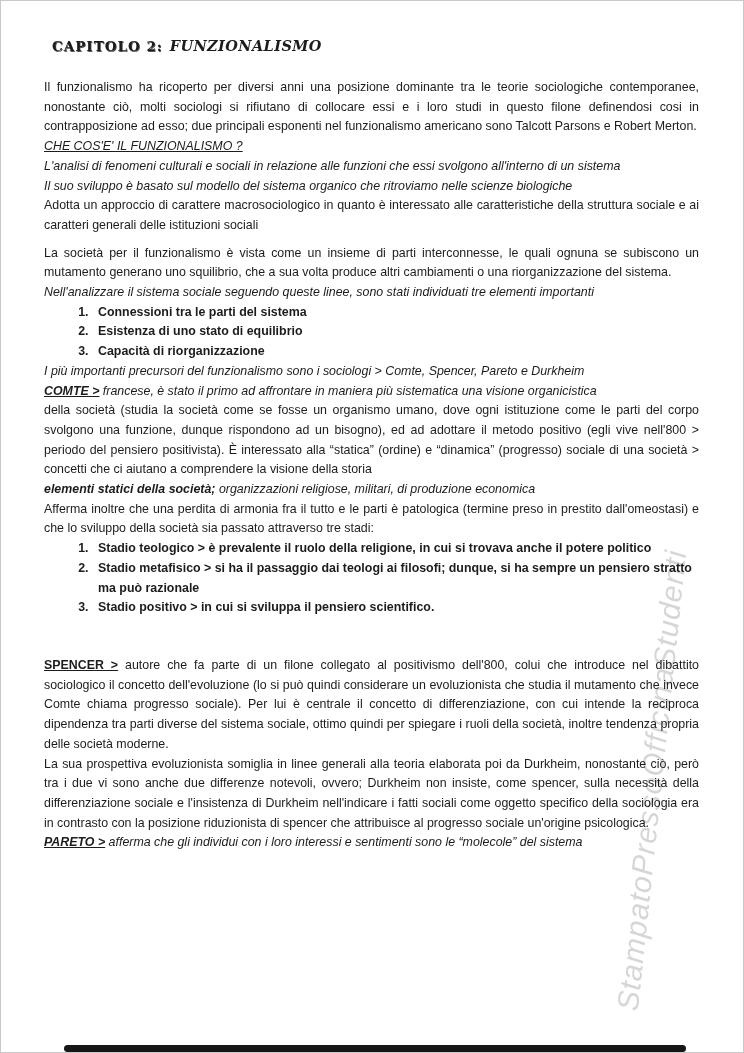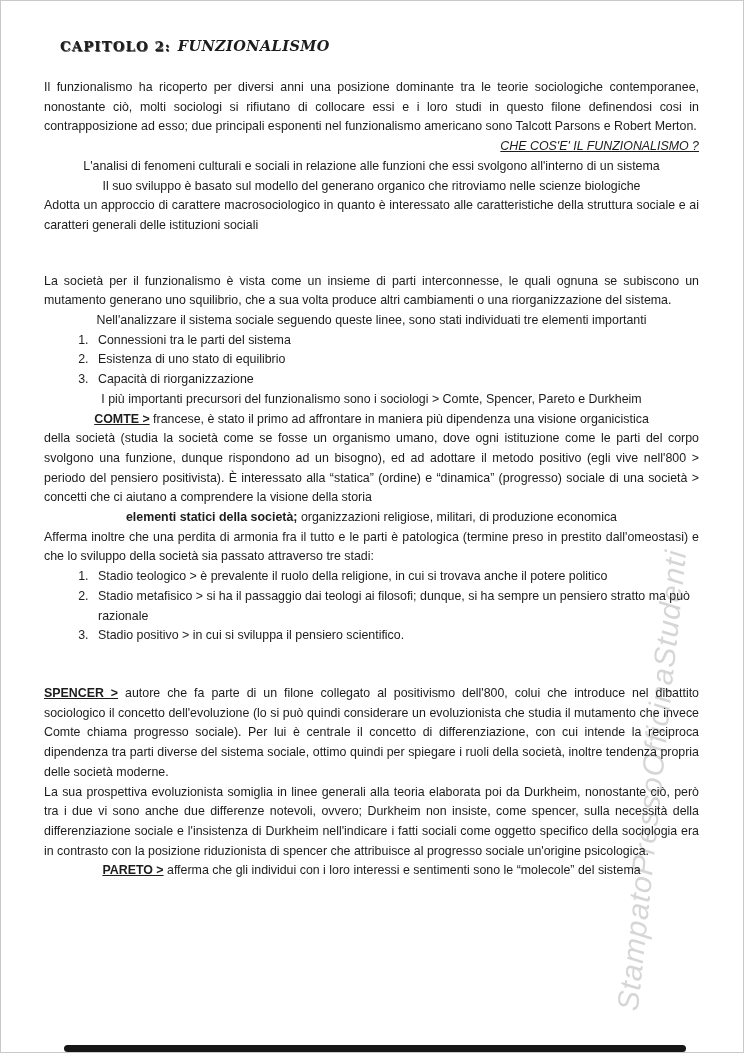--- a/index.html
+++ b/index.html
@@ -13,52 +13,52 @@
     box-sizing:border-box;
     border:1px solid #c9c9c9;
   }
   .content {
     position:relative;
     z-index:2;
     padding:34px 44px 0 43px;
     font-size:12.4px;
     line-height:19.7px;
   }
-  .chapter-title { margin:0 0 24px 16px; line-height:16px; }
+  .chapter-title { margin:0 0 24px 8px; line-height:16px; }
   .title-prefix {
     font-family:"DejaVu Serif", serif;
     font-weight:bold;
     font-size:13.5px;
     letter-spacing:1px;
     text-shadow:0.7px 0.7px 0 #555;
   }
   .title-main {
     font-family:"DejaVu Serif", serif;
     font-weight:bold;
     font-style:italic;
     font-size:14.5px;
     letter-spacing:0.4px;
   }
   p { margin:0; text-align:justify; }
-  .line { text-align:center; }
+  .line { text-align:left;font-style:italic; }
   .center-heading {
-    text-align:right;
+    text-align:left;
     font-style:italic;
     text-decoration:underline;
     margin:0;
   }
-  .gap-1 { margin-top:36px; }
+  .gap-1 { margin-top:8px; }
   .gap-2 { margin-top:38px; }
   .lead {
     font-weight:bold;
     text-decoration:underline;
   }
   .lead-plain { font-weight:bold; }
   ol { margin:0; padding-left:48px; }
-  ol li { padding-left:6px; text-align:left; }
+  ol li { padding-left:6px; text-align:left;font-weight:bold; }
   .watermark {
     position:absolute;
     z-index:1;
     left:610px;
     top:1008px;
     transform:rotate(-84deg);
     transform-origin:0 0;
     white-space:nowrap;
     font-size:30px;
     font-style:italic;
@@ -84,35 +84,35 @@
 
 <div class="content">
 
   <h1 class="chapter-title"><span class="title-prefix">CAPITOLO 2:</span>&nbsp;<span class="title-main">FUNZIONALISMO</span></h1>
 
   <p>Il funzionalismo ha ricoperto per diversi anni una posizione dominante tra le teorie sociologiche contemporanee, nonostante ciò, molti sociologi si rifiutano di collocare essi e i loro studi in questo filone definendosi cosi in contrapposizione ad esso; due principali esponenti nel funzionalismo americano sono Talcott Parsons e Robert Merton.</p>
 
   <p class="center-heading">CHE COS'E' IL FUNZIONALISMO ?</p>
 
   <p class="line">L'analisi di fenomeni culturali e sociali in relazione alle funzioni che essi svolgono all'interno di un sistema</p>
-  <p class="line">Il suo sviluppo è basato sul modello del generano organico che ritroviamo nelle scienze biologiche</p>
+  <p class="line">Il suo sviluppo è basato sul modello del sistema organico che ritroviamo nelle scienze biologiche</p>
   <p>Adotta un approccio di carattere macrosociologico in quanto è interessato alle caratteristiche della struttura sociale e ai caratteri generali delle istituzioni sociali</p>
 
   <p class="gap-1">La società per il funzionalismo è vista come un insieme di parti interconnesse, le quali ognuna se subiscono un mutamento generano uno squilibrio, che a sua volta produce altri cambiamenti o una riorganizzazione del sistema.</p>
   <p class="line">Nell'analizzare il sistema sociale seguendo queste linee, sono stati individuati tre elementi importanti</p>
 
   <ol>
     <li>Connessioni tra le parti del sistema</li>
     <li>Esistenza di uno stato di equilibrio</li>
     <li>Capacità di riorganizzazione</li>
   </ol>
 
   <p class="line">I più importanti precursori del funzionalismo sono i sociologi &gt; Comte, Spencer, Pareto e Durkheim</p>
 
-  <p class="line"><span class="lead">COMTE &gt;</span><span> francese,  è stato il primo ad affrontare in maniera più dipendenza una visione organicistica</span></p>
+  <p class="line"><span class="lead">COMTE &gt;</span><span> francese,  è stato il primo ad affrontare in maniera più sistematica una visione organicistica</span></p>
   <p>della società (studia la società come se fosse un organismo umano, dove ogni istituzione come le parti del corpo svolgono una funzione, dunque rispondono ad un bisogno), ed ad adottare il metodo positivo (egli vive nell'800 &gt; periodo del pensiero positivista). È interessato alla “statica” (ordine) e “dinamica” (progresso) sociale di una società &gt; concetti che ci aiutano a comprendere la visione della storia</p>
 
   <p class="line"><span class="lead-plain">elementi statici della società;</span><span> organizzazioni religiose, militari, di produzione economica</span></p>
 
   <p>Afferma inoltre che una perdita di armonia fra il tutto e le parti è patologica (termine preso in prestito dall'omeostasi) e che lo sviluppo della società sia passato attraverso tre stadi:</p>
 
   <ol>
     <li>Stadio teologico &gt; è prevalente il ruolo della religione, in cui si trovava anche il potere politico</li>
     <li>Stadio metafisico &gt; si ha il passaggio dai teologi ai filosofi; dunque, si ha sempre un pensiero stratto ma può razionale</li>
     <li>Stadio positivo &gt; in cui si sviluppa il pensiero scientifico.</li>

